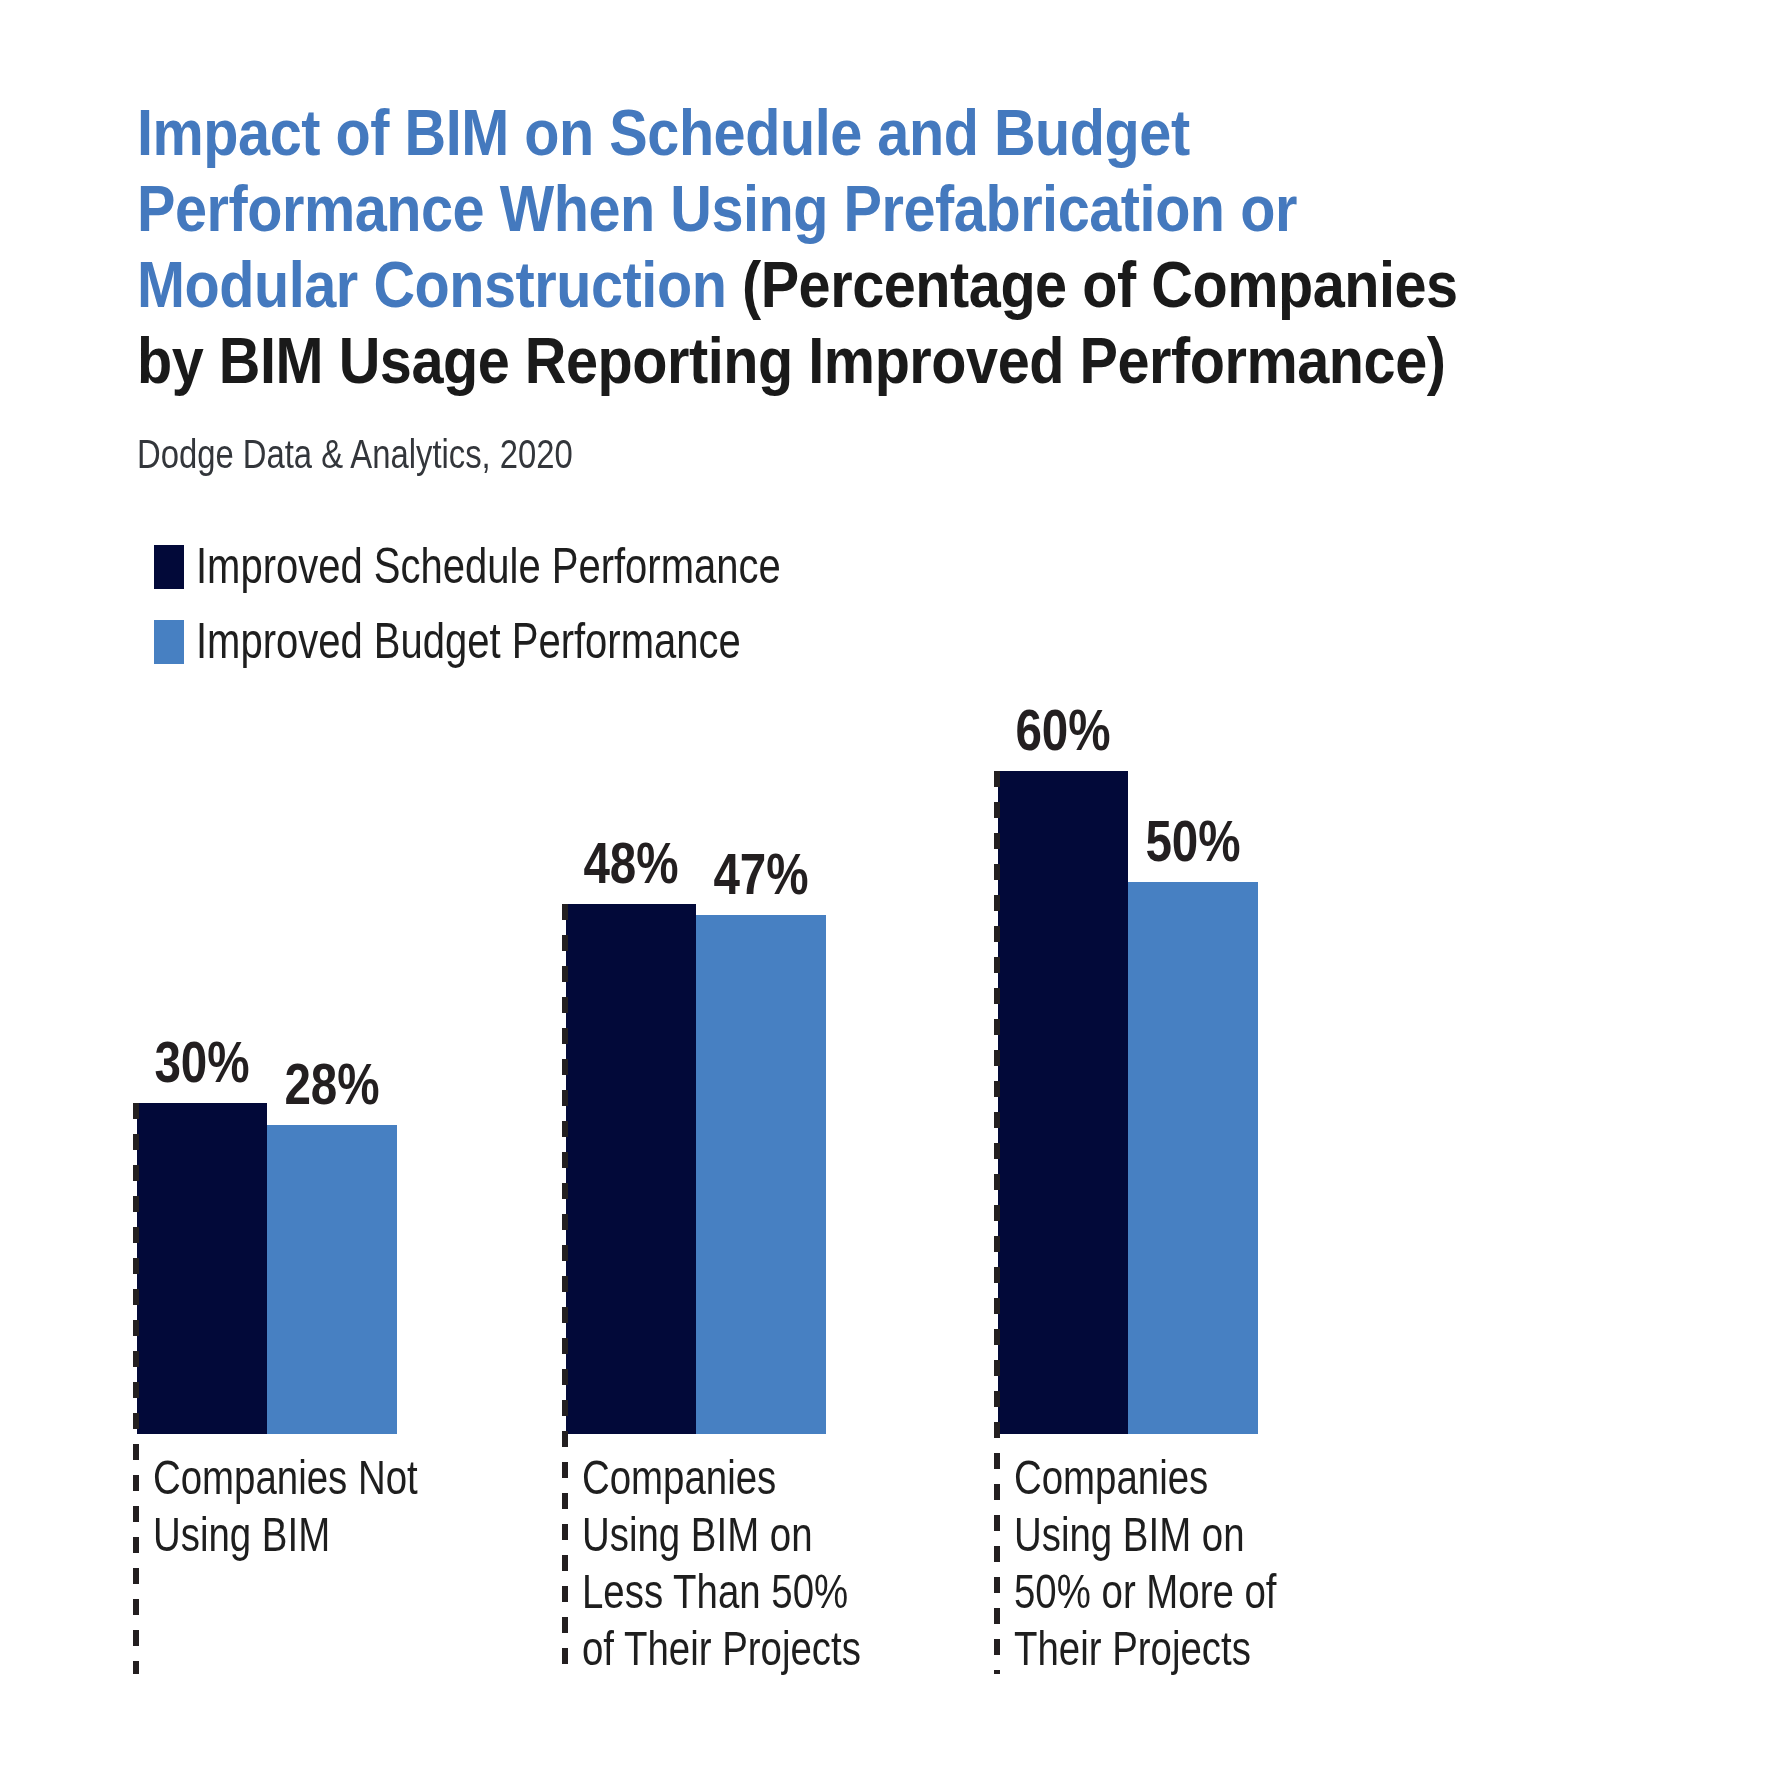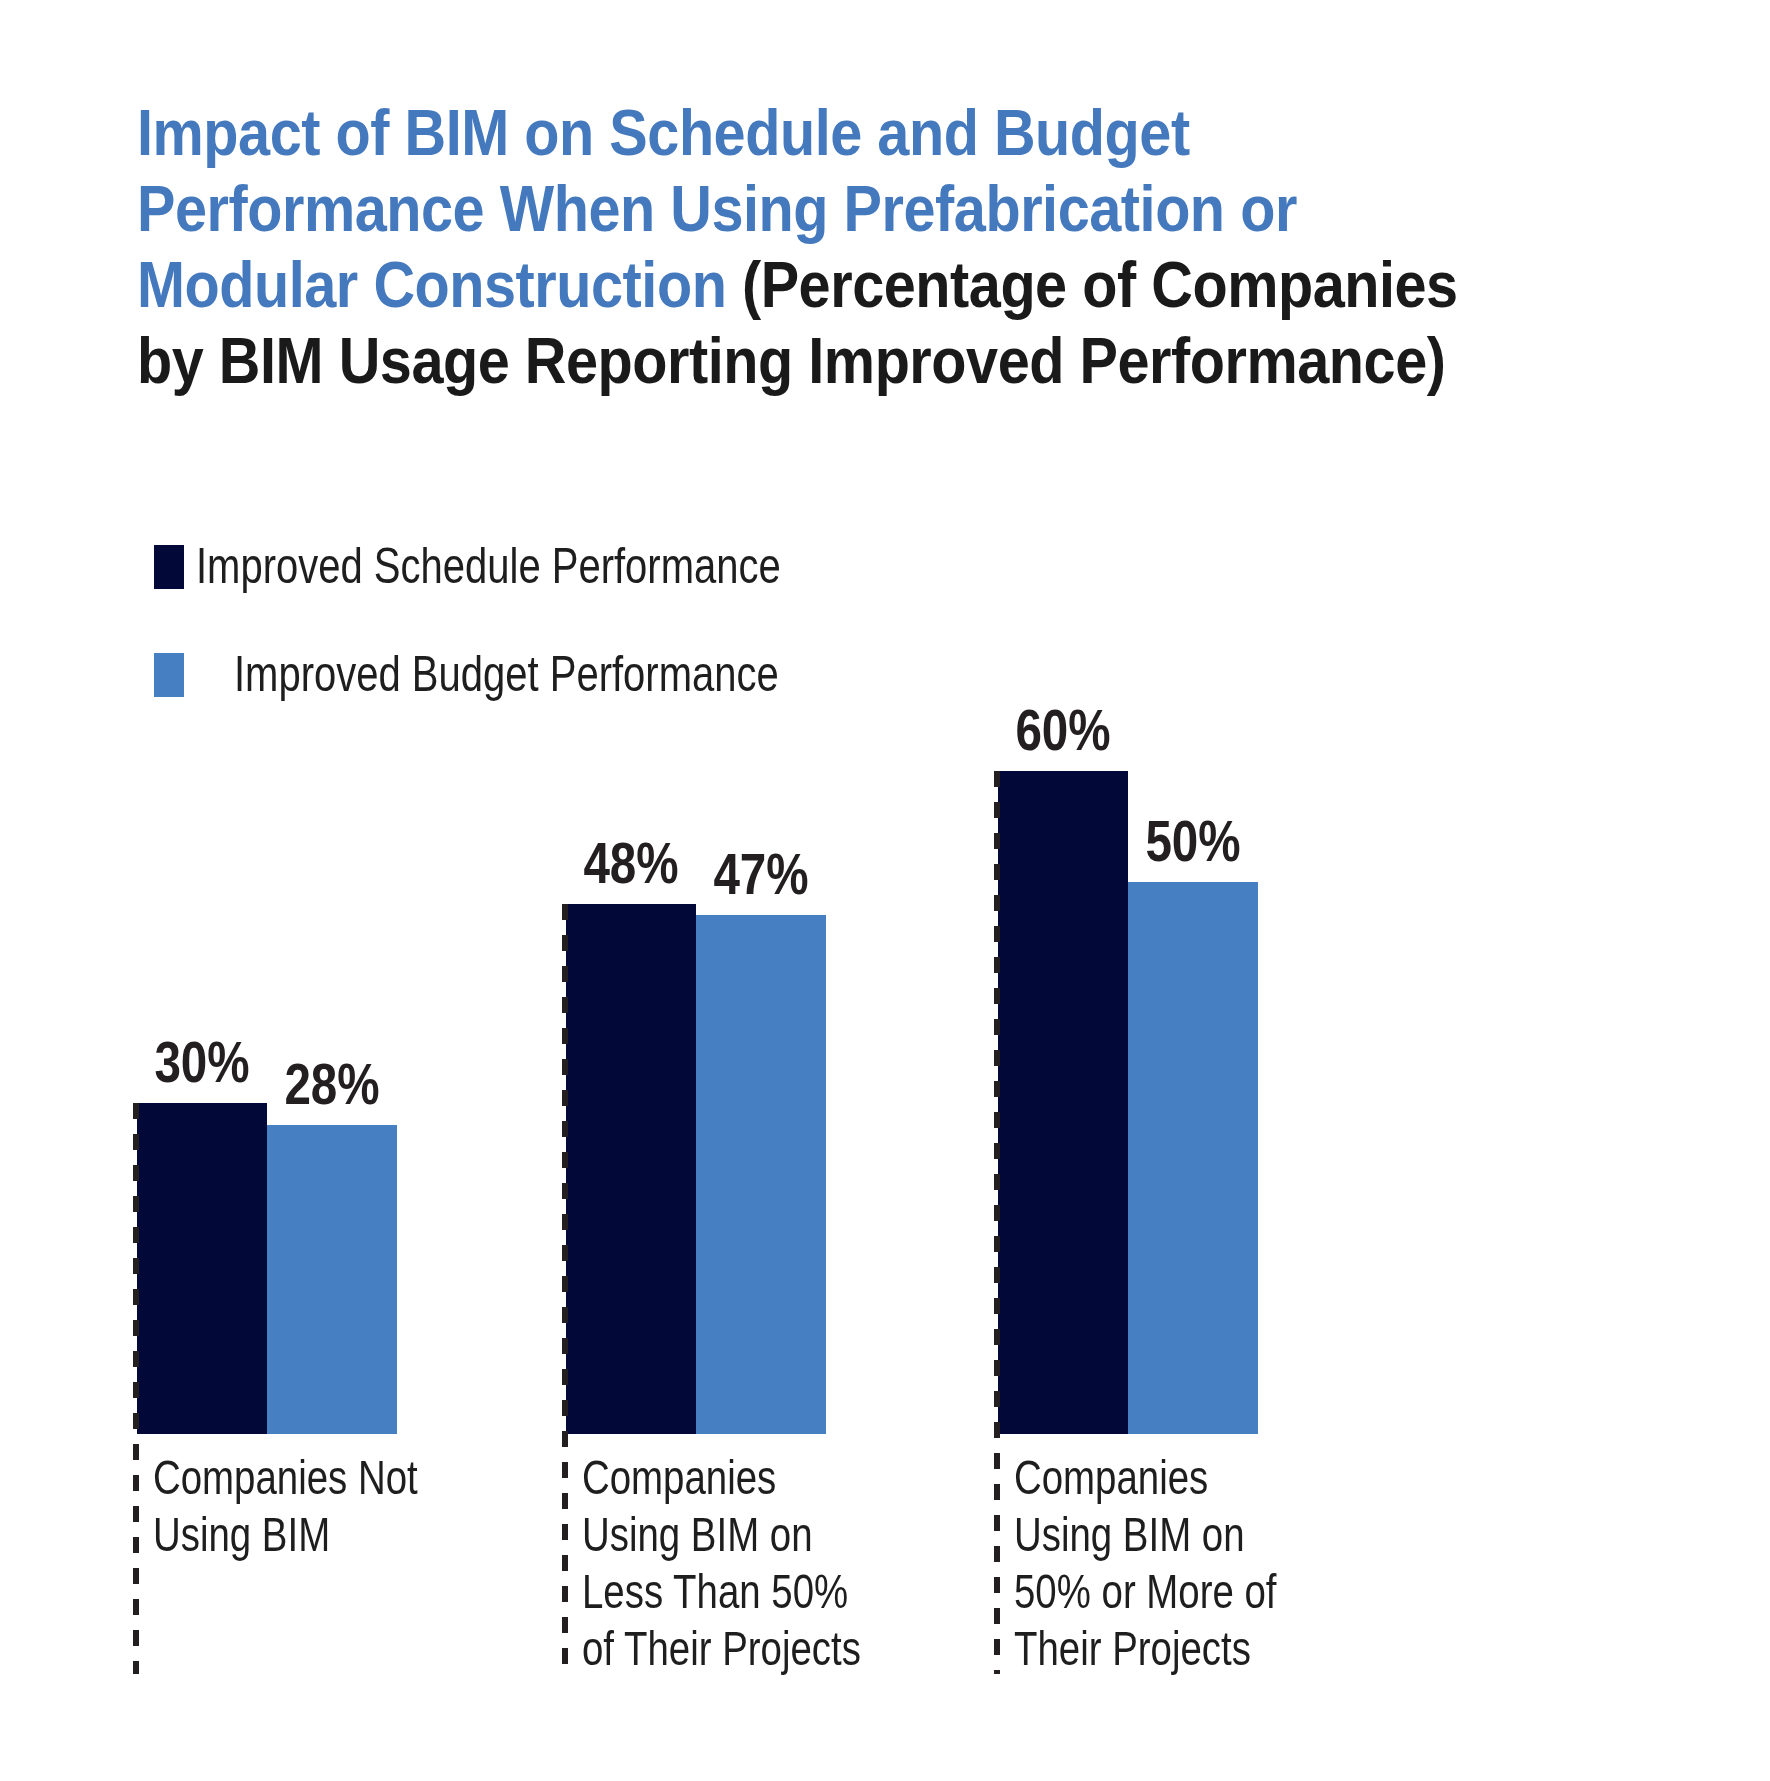--- a/index.html
+++ b/index.html
@@ -50,21 +50,21 @@
   .legend { position: absolute; left: 129px; top: 0; }
   .legend-row {
     position: absolute;
     left: 0;
     display: flex;
     align-items: center;
     height: 45px;
     margin-left: 25px;
   }
   .legend-row.row-0 { top: 544px; }
-  .legend-row.row-1 { top: 652px; gap: 38px; }
+  .legend-row.row-1 { top: 619px; }
   .swatch {
     width: 30px;
     height: 44px;
     flex: 0 0 30px;
   }
   .legend-label {
     margin-left: 12px;
     font-size: 50px;
     line-height: 45px;
     color: #1e1e1e;
@@ -119,20 +119,23 @@
 
 <div class="page">
 
   <div class="title-block">
       <div class="title-line"><span style="color: rgb(68, 121, 190);">Impact of BIM on Schedule and Budget</span></div>
       <div class="title-line"><span style="color: rgb(68, 121, 190);">Performance When Using Prefabrication or</span></div>
       <div class="title-line"><span style="color: rgb(68, 121, 190);">Modular Construction</span><span style="color: rgb(26, 26, 26);"> (Percentage of Companies</span></div>
       <div class="title-line"><span style="color: rgb(26, 26, 26);">by BIM Usage Reporting Improved Performance)</span></div>
     </div>
 
+  <div class="source-line">
+    <span class="condense">Dodge Data &amp; Analytics, 2020</span>
+  </div>
 
   <div class="legend">
     <div class="legend-row row-0">
       <span class="swatch" style="background: rgb(2, 9, 57);"></span>
       <span class="legend-label">Improved Schedule Performance</span>
     </div>
     <div class="legend-row row-1">
       <span class="swatch" style="background: rgb(71, 128, 194);"></span>
       <span class="legend-label">Improved Budget Performance</span>
     </div>

